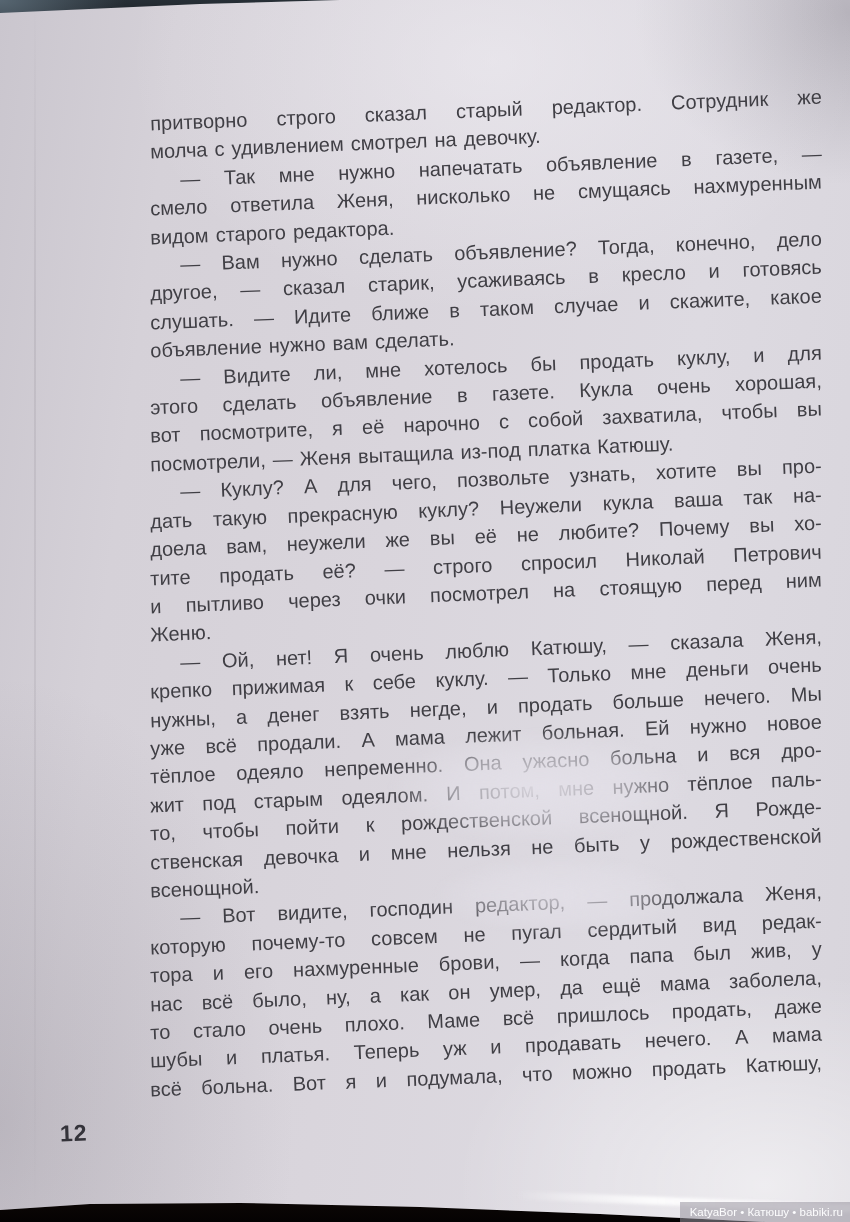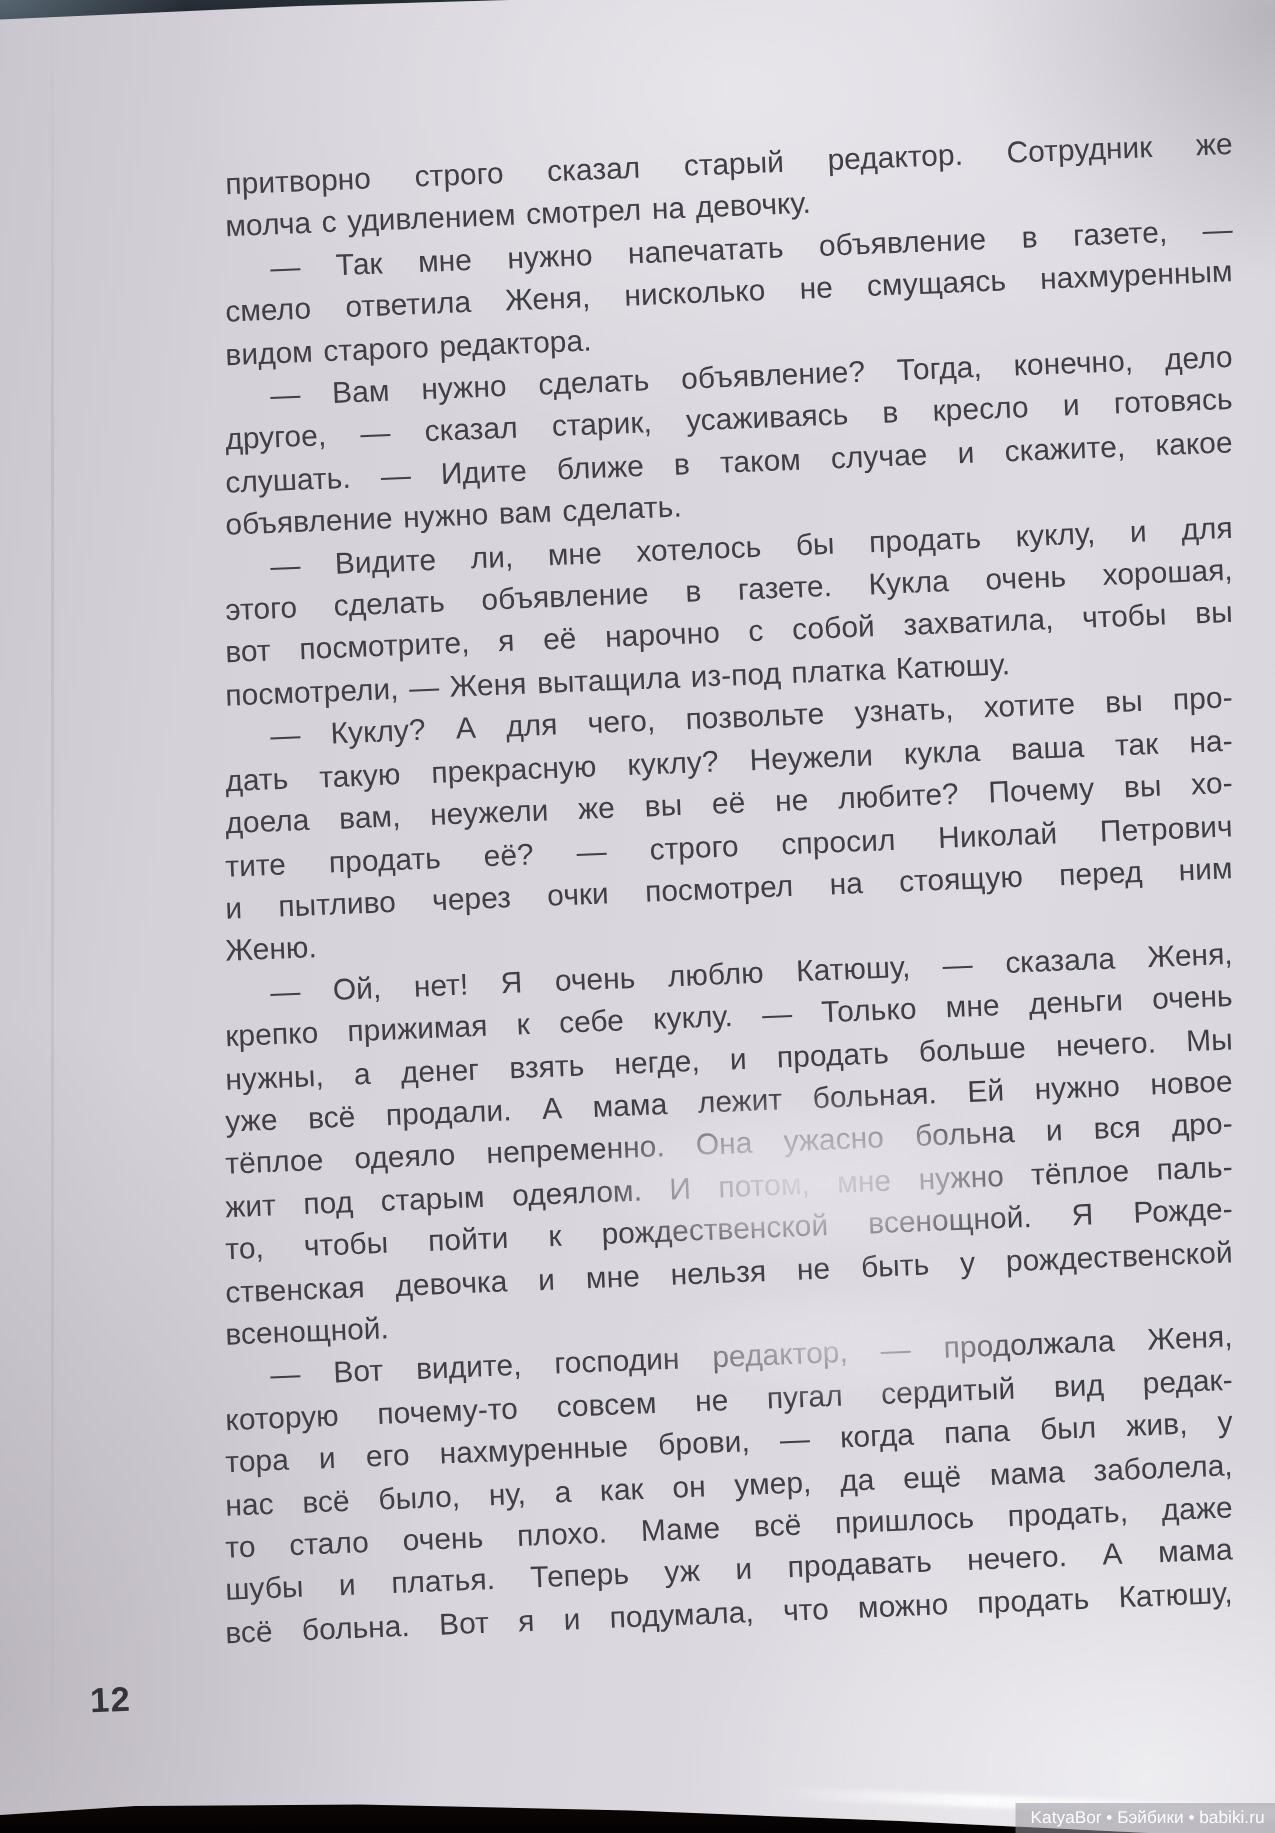--- a/index.html
+++ b/index.html
@@ -107,14 +107,14 @@
         <div class="line">нас всё было, ну, а как он умер, да ещё мама заболела,</div>
         <div class="line">то стало очень плохо. Маме всё пришлось продать, даже</div>
         <div class="line">шубы и платья. Теперь уж и продавать нечего. А мама</div>
         <div class="line">всё больна. Вот я и подумала, что можно продать Катюшу,</div>
       </div>
     <div class="page-number">12</div>
   </div>
   <div class="glare glare-1"></div>
   <div class="glare glare-2"></div>
   <div class="edge-light"></div>
-  <div class="watermark">KatyaBor • Бэйбики • babiki.ru</div>
+  <div class="watermark">KatyaBor • Катюшу • babiki.ru</div>
 </div>
 
 </body></html>

